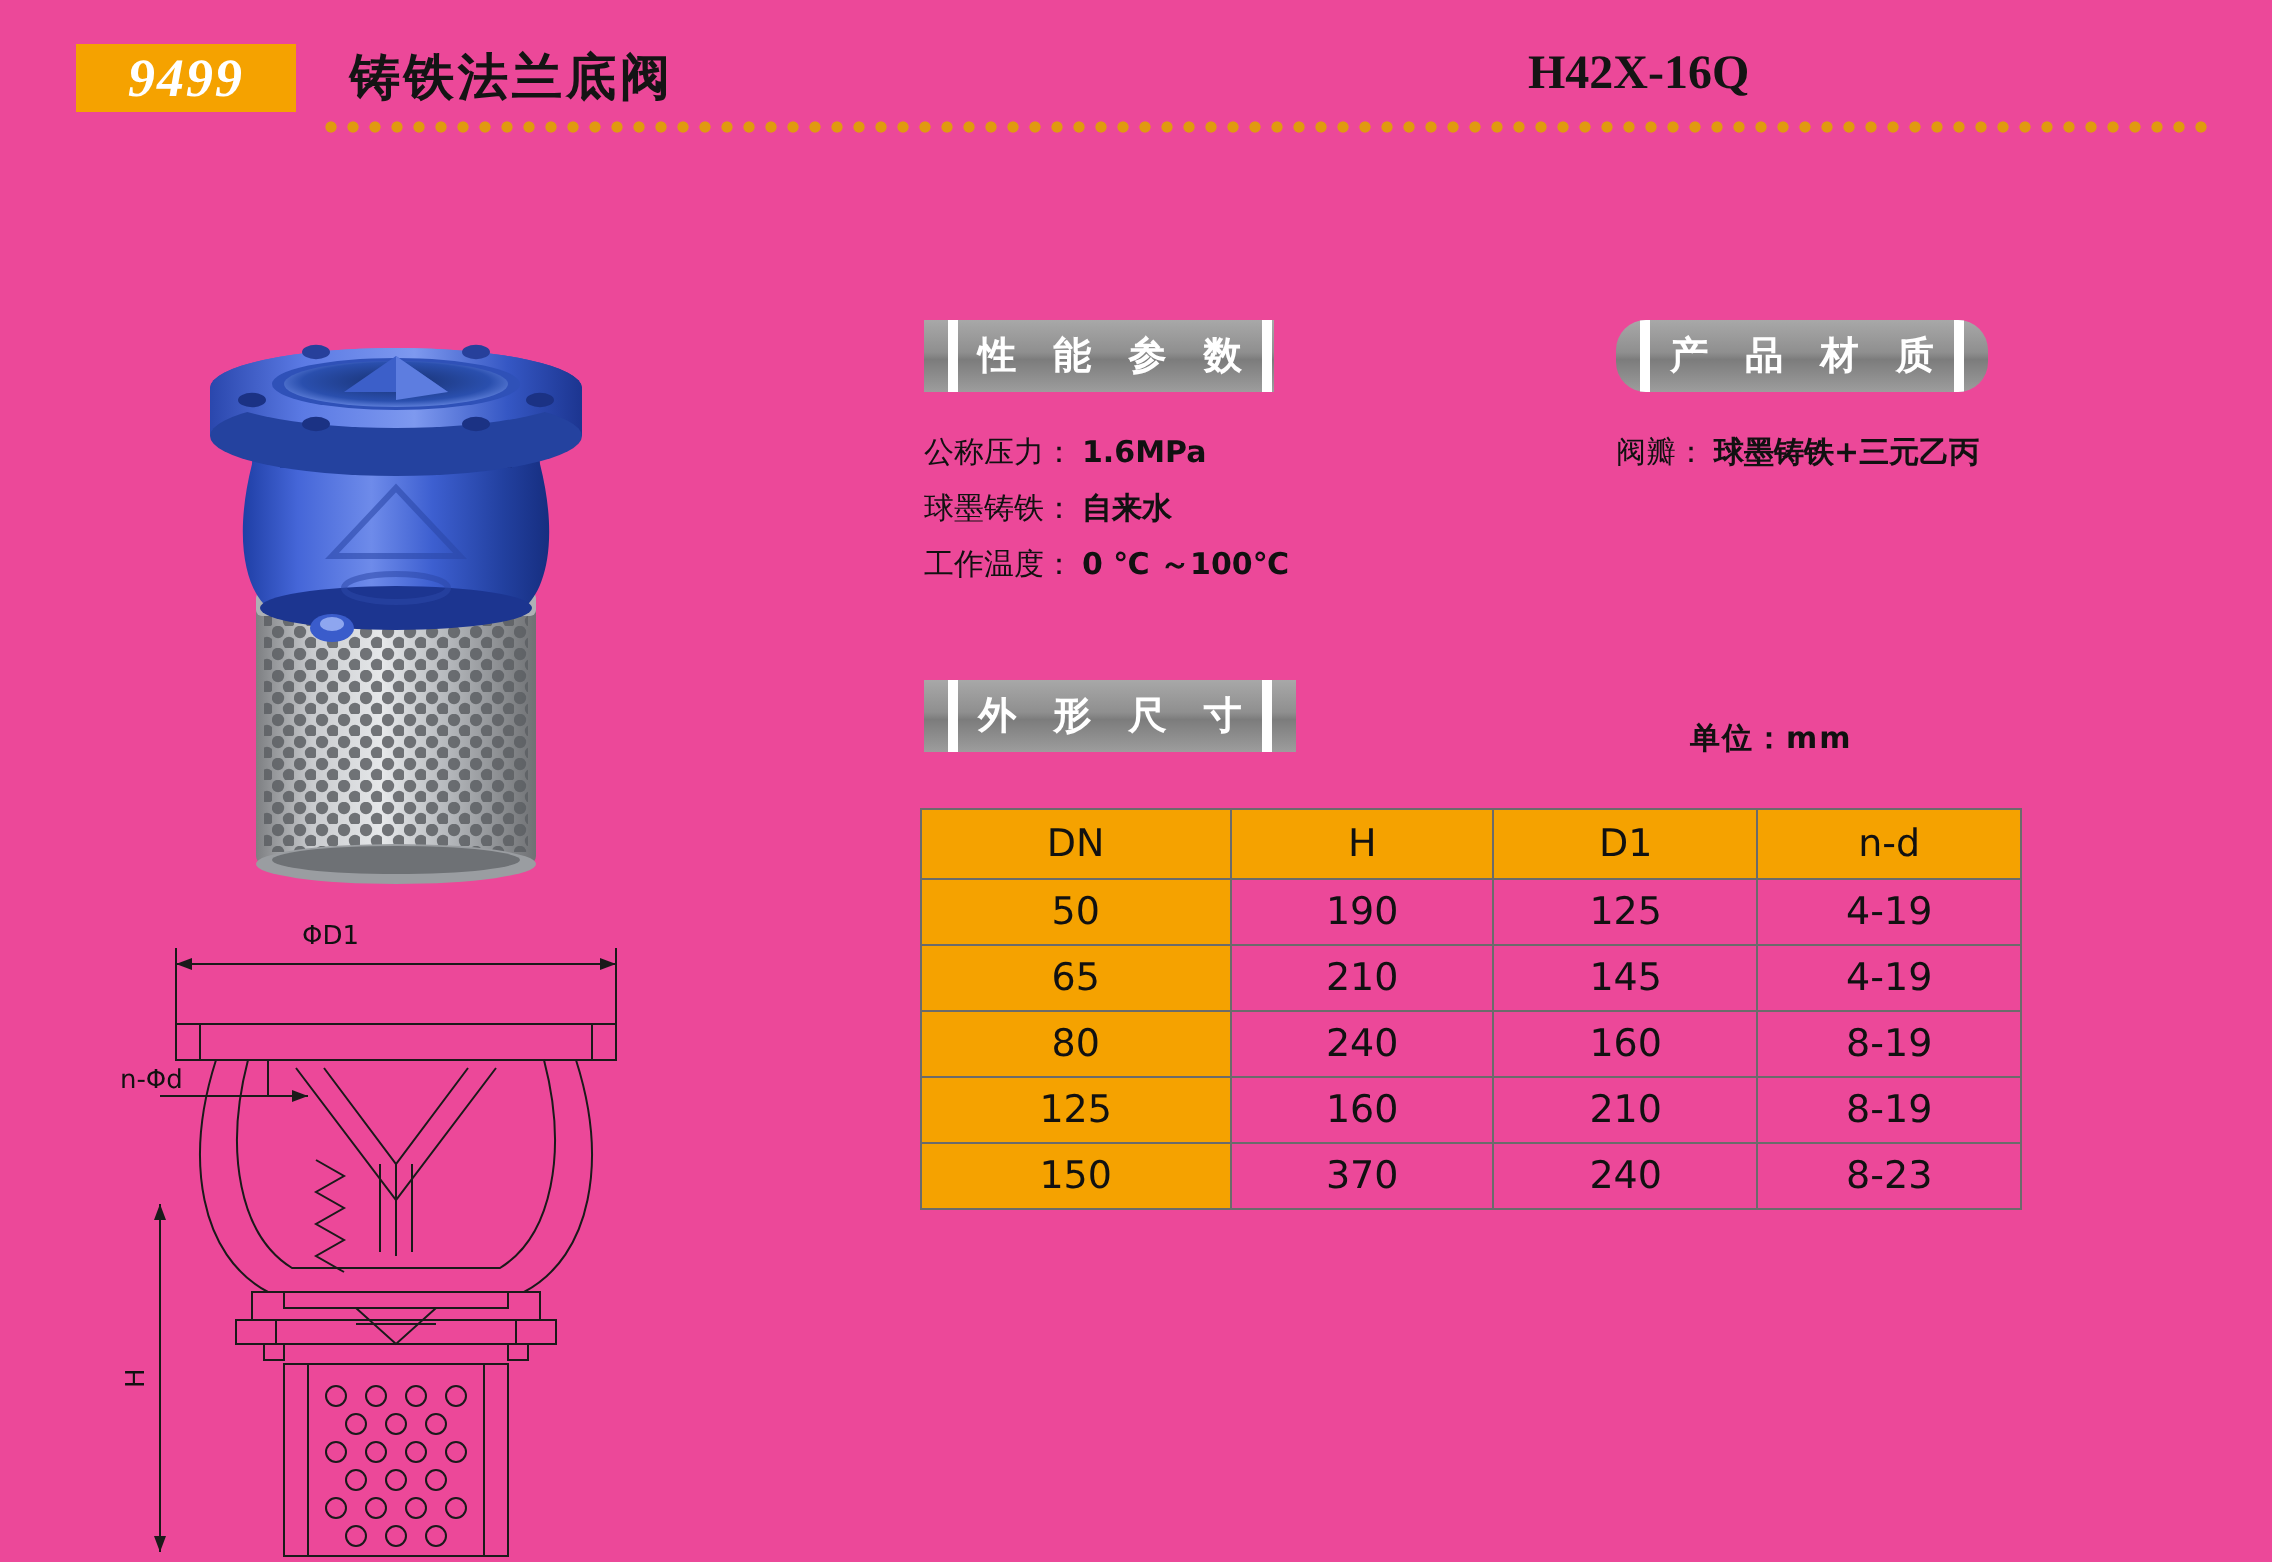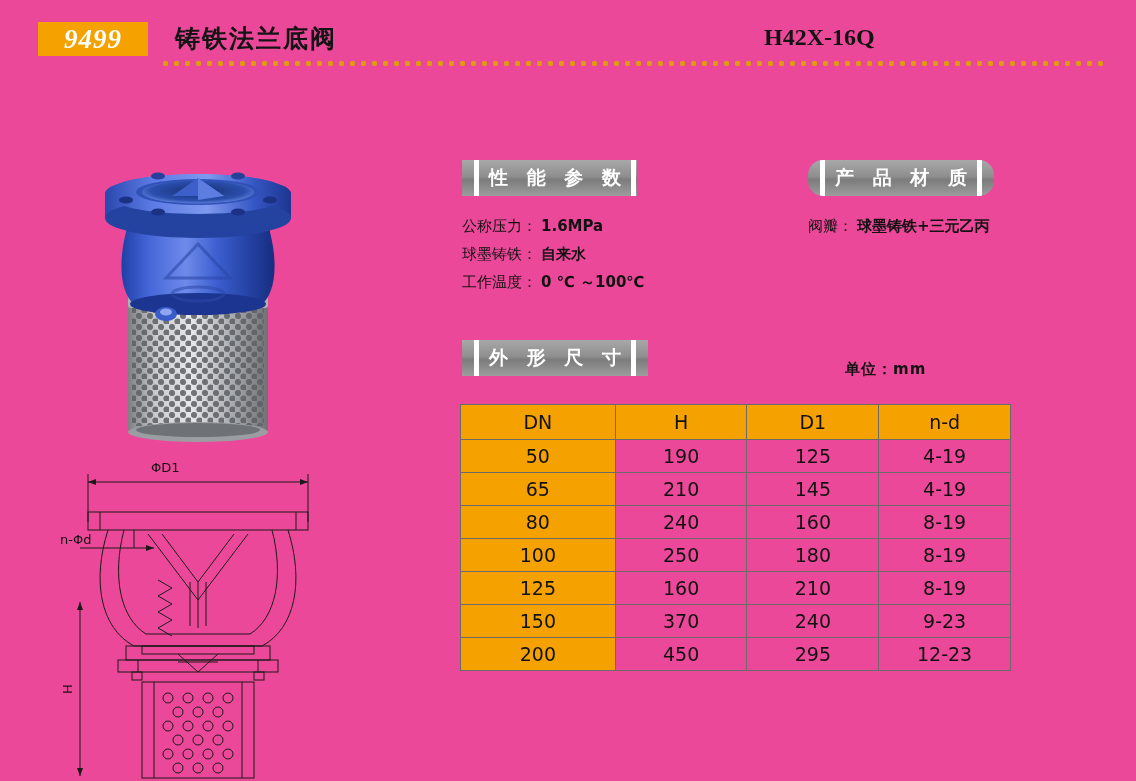--- a/index.html
+++ b/index.html
@@ -410,39 +410,27 @@
         <td>145</td>
         <td>4-19</td>
       </tr>
       <tr>
         <td class="dn-cell">80</td>
         <td>240</td>
         <td>160</td>
         <td>8-19</td>
       </tr>
       <tr>
-        <td class="dn-cell">100</td>
-        <td>250</td>
-        <td>180</td>
-        <td>8-19</td>
-      </tr>
-      <tr>
         <td class="dn-cell">125</td>
         <td>160</td>
         <td>210</td>
         <td>8-19</td>
       </tr>
       <tr>
         <td class="dn-cell">150</td>
         <td>370</td>
         <td>240</td>
-        <td>9-23</td>
-      </tr>
-      <tr>
-        <td class="dn-cell">200</td>
-        <td>450</td>
-        <td>295</td>
-        <td>12-23</td>
+        <td>8-23</td>
       </tr>
     </tbody>
   </table>
 
 </div>
 
 </body></html>

